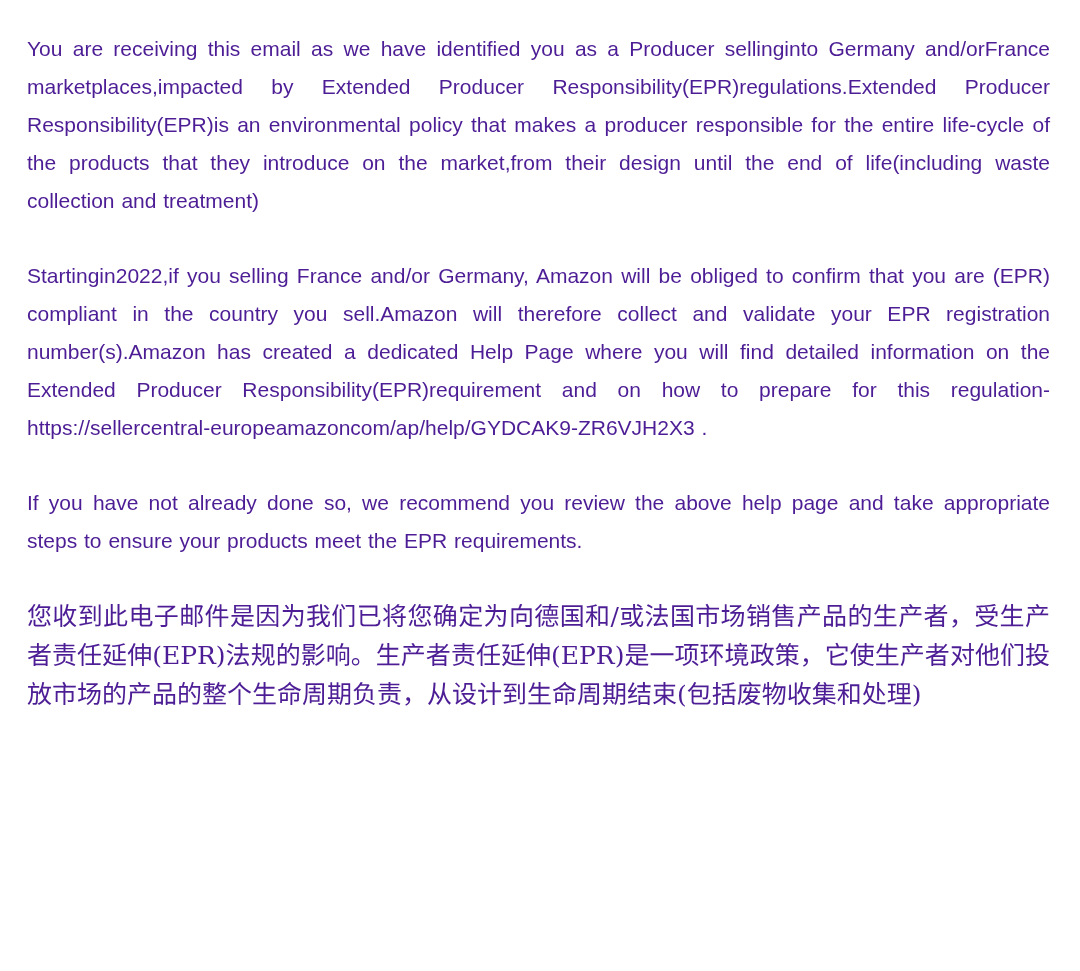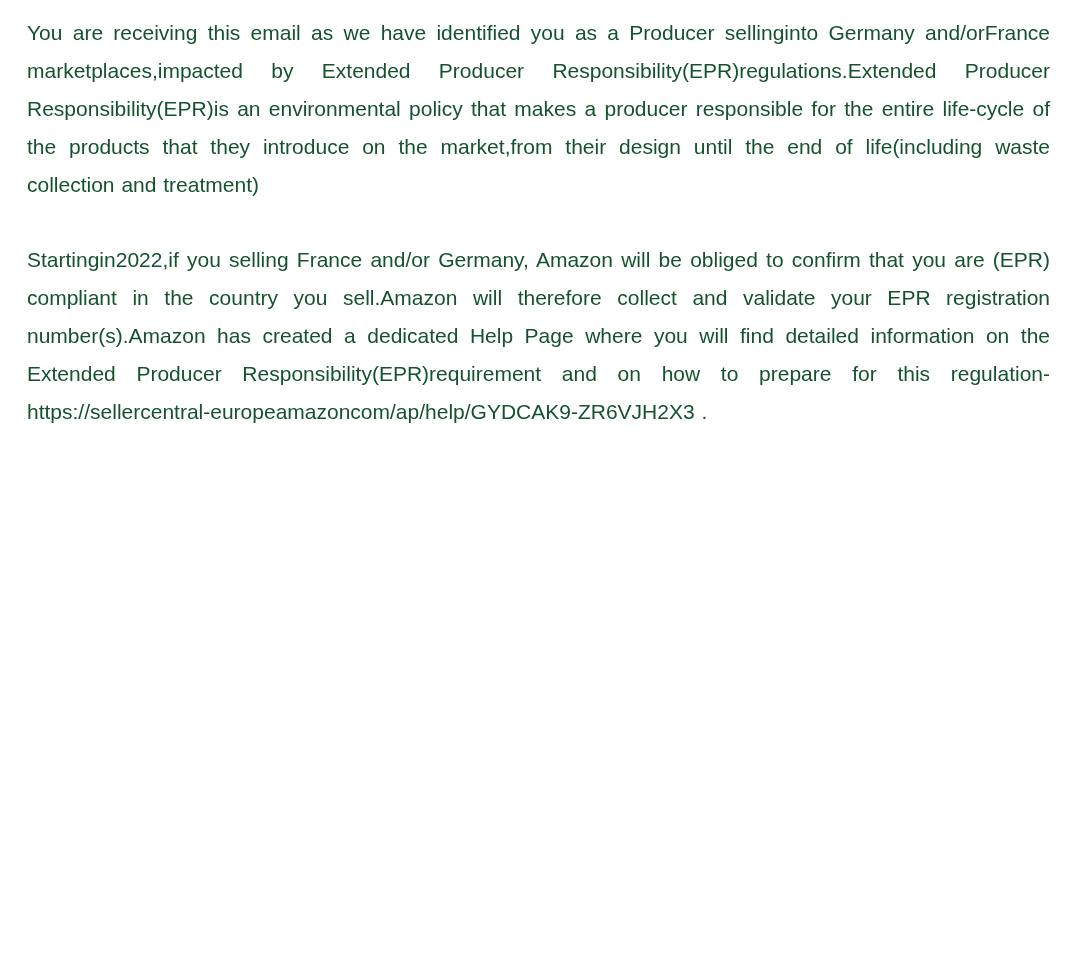--- a/index.html
+++ b/index.html
@@ -8,22 +8,22 @@
     background: #ffffff;
   }
   .page {
     width: 1080px;
     min-height: 971px;
     box-sizing: border-box;
     background: #ffffff;
     padding: 14px 30px 24px 27px;
   }
   .para {
-    margin: 0 0 37px 0;
-    color: #14532d;
+    margin: 16px 0 37px 0;
+    color: #4c1d95;
     text-align: justify;
   }
   .para.en {
     font-family: "Liberation Sans", "DejaVu Sans", sans-serif;
     font-size: 21px;
     line-height: 38px;
     word-spacing: 1px;
   }
   .para.zh {
     font-family: "DejaVu Serif", "Liberation Serif", serif;
@@ -36,15 +36,17 @@
   }
 </style>
 </head>
 <body>
 
 <div class="page">
   <p class="para en" lang="en">You are receiving this email as we have identified you as a Producer sellinginto Germany and/orFrance marketplaces,impacted by Extended Producer Responsibility(EPR)regulations.Extended Producer Responsibility(EPR)is an environmental policy that makes a producer responsible for the entire life-cycle of the products that they introduce on the market,from their design until the end of life(including waste collection and treatment)</p>
 
   <p class="para en" lang="en">Startingin2022,if you selling France and/or Germany, Amazon will be obliged to confirm that you are (EPR) compliant in the country you sell.Amazon will therefore collect and validate your EPR registration number(s).Amazon has created a dedicated Help Page where you will find detailed information on the Extended Producer Responsibility(EPR)requirement and on how to prepare for this regulation-https://sellercentral-europeamazoncom/ap/help/GYDCAK9-ZR6VJH2X3 .</p>
 
+  <p class="para en" lang="en">If you have not already done so, we recommend you review the above help page and take appropriate steps to ensure your products meet the EPR requirements.</p>
 
+  <p class="para zh" lang="zh-CN">您收到此电子邮件是因为我们已将您确定为向德国和/或法国市场销售产品的生产者，受生产者责任延伸(EPR)法规的影响。生产者责任延伸(EPR)是一项环境政策，它使生产者对他们投放市场的产品的整个生命周期负责，从设计到生命周期结束(包括废物收集和处理)</p>
 
 </div>
 
 </body></html>

